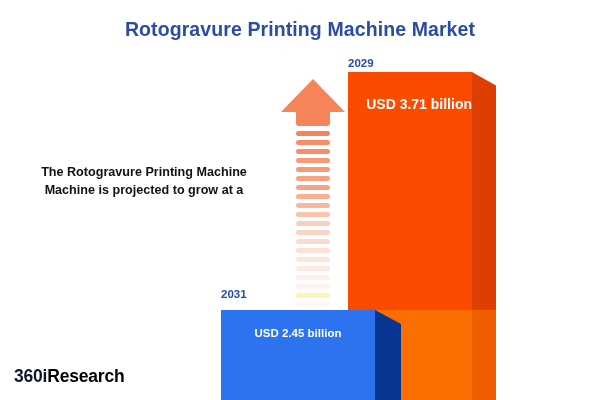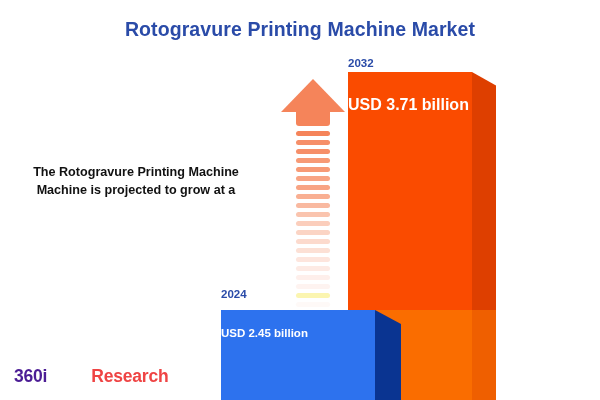--- a/index.html
+++ b/index.html
@@ -30,21 +30,21 @@
     text-align: center;
     font-size: 19.5px;
     font-weight: bold;
     color: #2a4ba8;
     letter-spacing: 0.1px;
   }
 
   
   #narrative {
     position: absolute;
-    left: 0;
+    left: 8px;
     top: 163px;
     width: 272px;
     text-align: center;
   }
   #narrative .lead {
     font-size: 12.6px;
     font-weight: bold;
     color: #111111;
     line-height: 1.45;
   }
@@ -59,22 +59,22 @@
 
   
   #logo {
     position: absolute;
     left: 14px;
     top: 366px;
     font-size: 17.5px;
     font-weight: bold;
     letter-spacing: -0.2px;
   }
-  #logo .lg-orange { color: #4c1d95; }
-  #logo .lg-blue  { color: #ef4444; padding-left: 44px; }
+  #logo .lg-orange { color: #0f172a; }
+  #logo .lg-blue  { color: #000000; }
 
   
   #arrow {
     position: absolute;
     left: 281px;
     top: 79px;
     width: 64px;
     height: 222px;
   }
   #arrow-head {
@@ -123,43 +123,43 @@
     background: #de3f00;
     clip-path: polygon(0 0, 100% 27px, 100% 100%, 0 100%);
   }
   #bar-2032-side-bottom {
     left: 472px; top: 310px; width: 48px; height: 90px;
     background: #ef5f00;
   }
   #bar-2032-label {
     position: absolute;
     left: 348px; top: 96px; width: 124px;
-    text-align: left;
-    font-size: 16px; font-weight: bold; color: #ffffff;
+    text-align: right;
+    font-size: 14px; font-weight: bold; color: #ffffff;
   }
   #year-2032 {
     position: absolute;
     left: 348px; top: 57px;
     font-size: 11.5px; font-weight: bold; color: #2a4ba8;
   }
 
   
   #bar-2024-front {
     left: 221px; top: 310px; width: 154px; height: 90px;
     background: #2d72ee;
   }
   #bar-2024-side {
     left: 375px; top: 310px; width: 26px; height: 90px;
     background: #0a3491;
     clip-path: polygon(0 0, 100% 14px, 100% 100%, 0 100%);
   }
   #bar-2024-label {
     position: absolute;
     left: 221px; top: 327px; width: 154px;
-    text-align: left;
+    text-align: center;
     font-size: 11.5px; font-weight: bold; color: #ffffff;
   }
   #year-2024 {
     position: absolute;
     left: 221px; top: 288px;
     font-size: 11.5px; font-weight: bold; color: #2a4ba8;
   }
 </style>
 </head>
 <body>
@@ -199,25 +199,25 @@
         <div class="stripe" style="top: 187px; background: rgb(253, 234, 228);"></div>
         <div class="stripe" style="top: 196px; background: rgb(254, 239, 235);"></div>
         <div class="stripe" style="top: 205px; background: rgb(254, 243, 240);"></div>
         <div class="stripe" style="top: 214px; background: rgb(251, 245, 176);"></div>
         <div class="stripe" style="top: 223px; background: rgb(254, 249, 247);"></div>
         <div class="stripe" style="top: 232px; background: rgb(254, 251, 250);"></div>
         <div class="stripe" style="top: 241px; background: rgb(253, 253, 253);"></div>
       </div>
   </div>
 
-  <div id="year-2032">2032</div>
+  <div id="year-2032">2029</div>
   <div class="bar-side" id="bar-2032-side-top"></div>
   <div class="bar-front" id="bar-2032-front-top"></div>
   <div class="bar-side" id="bar-2032-side-bottom"></div>
   <div class="bar-front" id="bar-2032-front-bottom"></div>
   <div id="bar-2032-label">USD 3.71 billion</div>
 
-  <div id="year-2024">2024</div>
+  <div id="year-2024">2031</div>
   <div class="bar-side" id="bar-2024-side"></div>
   <div class="bar-front" id="bar-2024-front"></div>
   <div id="bar-2024-label">USD 2.45 billion</div>
 
 </div>
 
 </body></html>

